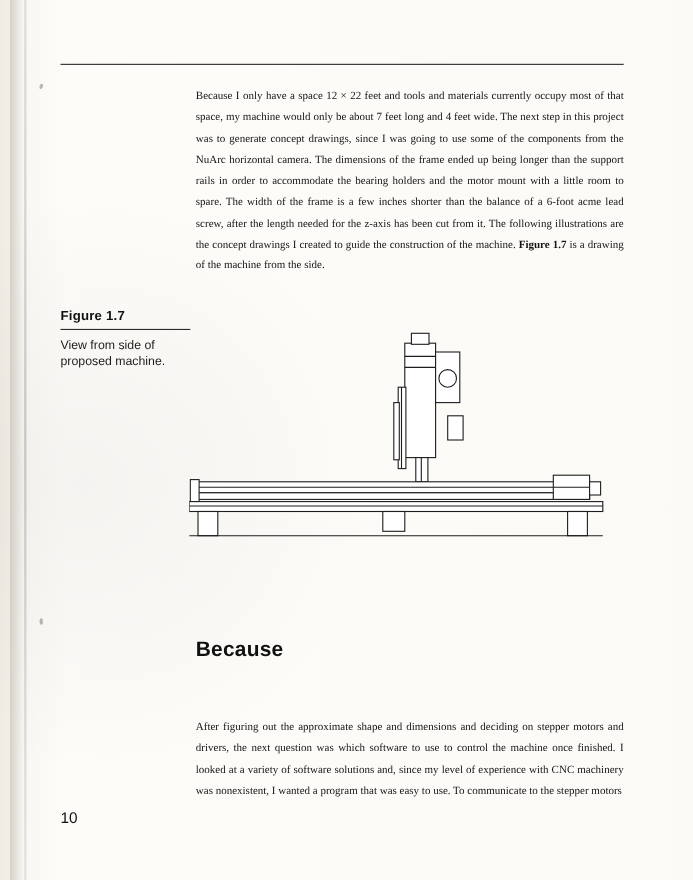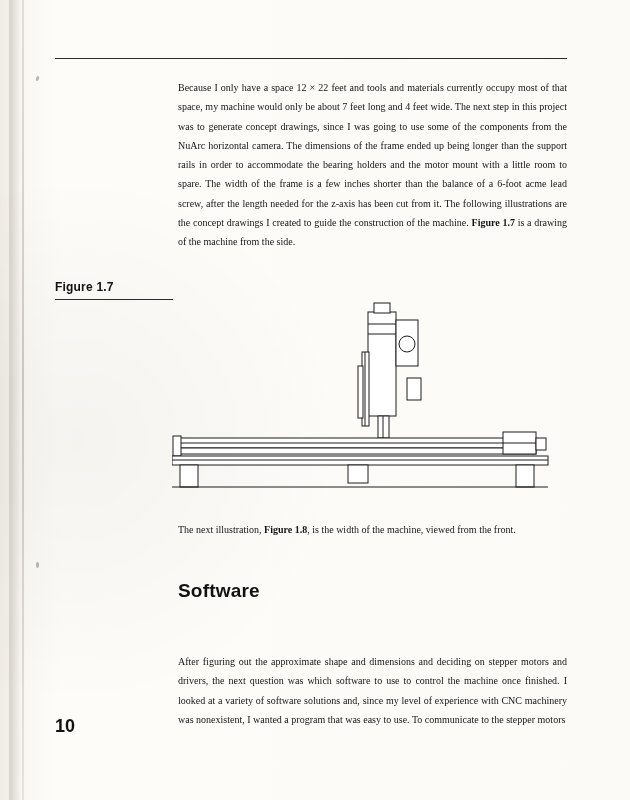--- a/index.html
+++ b/index.html
@@ -121,24 +121,24 @@
     font-weight: bold;
     font-size: 19px;
     letter-spacing: 0.2px;
     color: #111;
   }
 
   
   .folio {
     position: absolute;
     left: 55px;
-    top: 716px;
-    font-family: "Liberation Sans", sans-serif;
-    font-weight: bold;
-    font-size: 18px;
+    top: 735px;
+    font-family: "Liberation Sans", sans-serif;
+    font-weight: normal;
+    font-size: 14px;
     color: #111;
   }
 
   .scan-speck {
     position: absolute;
     background: rgba(120,115,105,0.5);
     border-radius: 50%;
   }
 </style>
 </head>
@@ -151,20 +151,21 @@
 
   <div class="head-rule"></div>
 
   <div class="col" style="top:78px;">
     <p class="para"><span>Because I only have a space 12 × 22 feet and tools and materials currently occupy most of that space, my machine would only be about 7 feet long and 4 feet wide. The next step in this project was to generate concept drawings, since I was going to use some of the components from the NuArc horizontal camera. The dimensions of the frame ended up being longer than the support rails in order to accommodate the bearing holders and the motor mount with a little room to spare. The width of the frame is a few inches shorter than the balance of a 6-foot acme lead screw, after the length needed for the z-axis has been cut from it. The following illustrations are the concept drawings I created to guide the construction of the machine. </span><span class="b">Figure 1.7</span><span> is a drawing of the machine from the side.</span></p>
   </div>
 
   <div class="caption-block">
     <div class="caption-title">Figure 1.7</div>
     <div class="caption-rule"></div>
+    <div class="caption-text">View from side of proposed machine.</div>
   </div>
 
   <div class="figure">
     <svg width="400" height="195" viewBox="0 0 400 195" fill="none" stroke="#1d1d1d" stroke-width="1">
 
       <g>
         <rect x="196" y="12" width="28" height="104" fill="#ffffff"></rect>
         <rect x="202" y="3" width="16" height="10" fill="#ffffff"></rect>
         <line x1="196" y1="24" x2="224" y2="24"></line>
         <line x1="196" y1="34" x2="224" y2="34"></line>
@@ -198,25 +199,22 @@
 
       <g>
         <rect x="8" y="165" width="18" height="22" fill="#ffffff"></rect>
         <rect x="176" y="165" width="20" height="18" fill="#ffffff"></rect>
         <rect x="344" y="165" width="18" height="22" fill="#ffffff"></rect>
         <line x1="0" y1="187" x2="376" y2="187"></line>
       </g>
     </svg>
   </div>
 
-  <div class="col" style="top:520px;">
-    <p class="para"><span>The next illustration, </span><span class="b">Figure 1.8</span><span>, is the width of the machine, viewed from the front.</span></p>
-  </div>
-
-  <div class="section-heading">Software</div>
+
+  <div class="section-heading">Because</div>
 
   <div class="col" style="top:612px;margin-top:40px;">
     <p class="para">After figuring out the approximate shape and dimensions and deciding on stepper motors and drivers, the next question was which software to use to control the machine once finished. I looked at a variety of software solutions and, since my level of experience with CNC machinery was nonexistent, I wanted a program that was easy to use. To communicate to the stepper motors</p>
   </div>
 
   <div class="folio">10</div>
 
   <div class="scan-speck" style="left:36px; top:76px; width:3px; height:5px; transform:rotate(20deg);"></div>
   <div class="scan-speck" style="left:36px; top:562px; width:3px; height:6px;"></div>
 </div>

